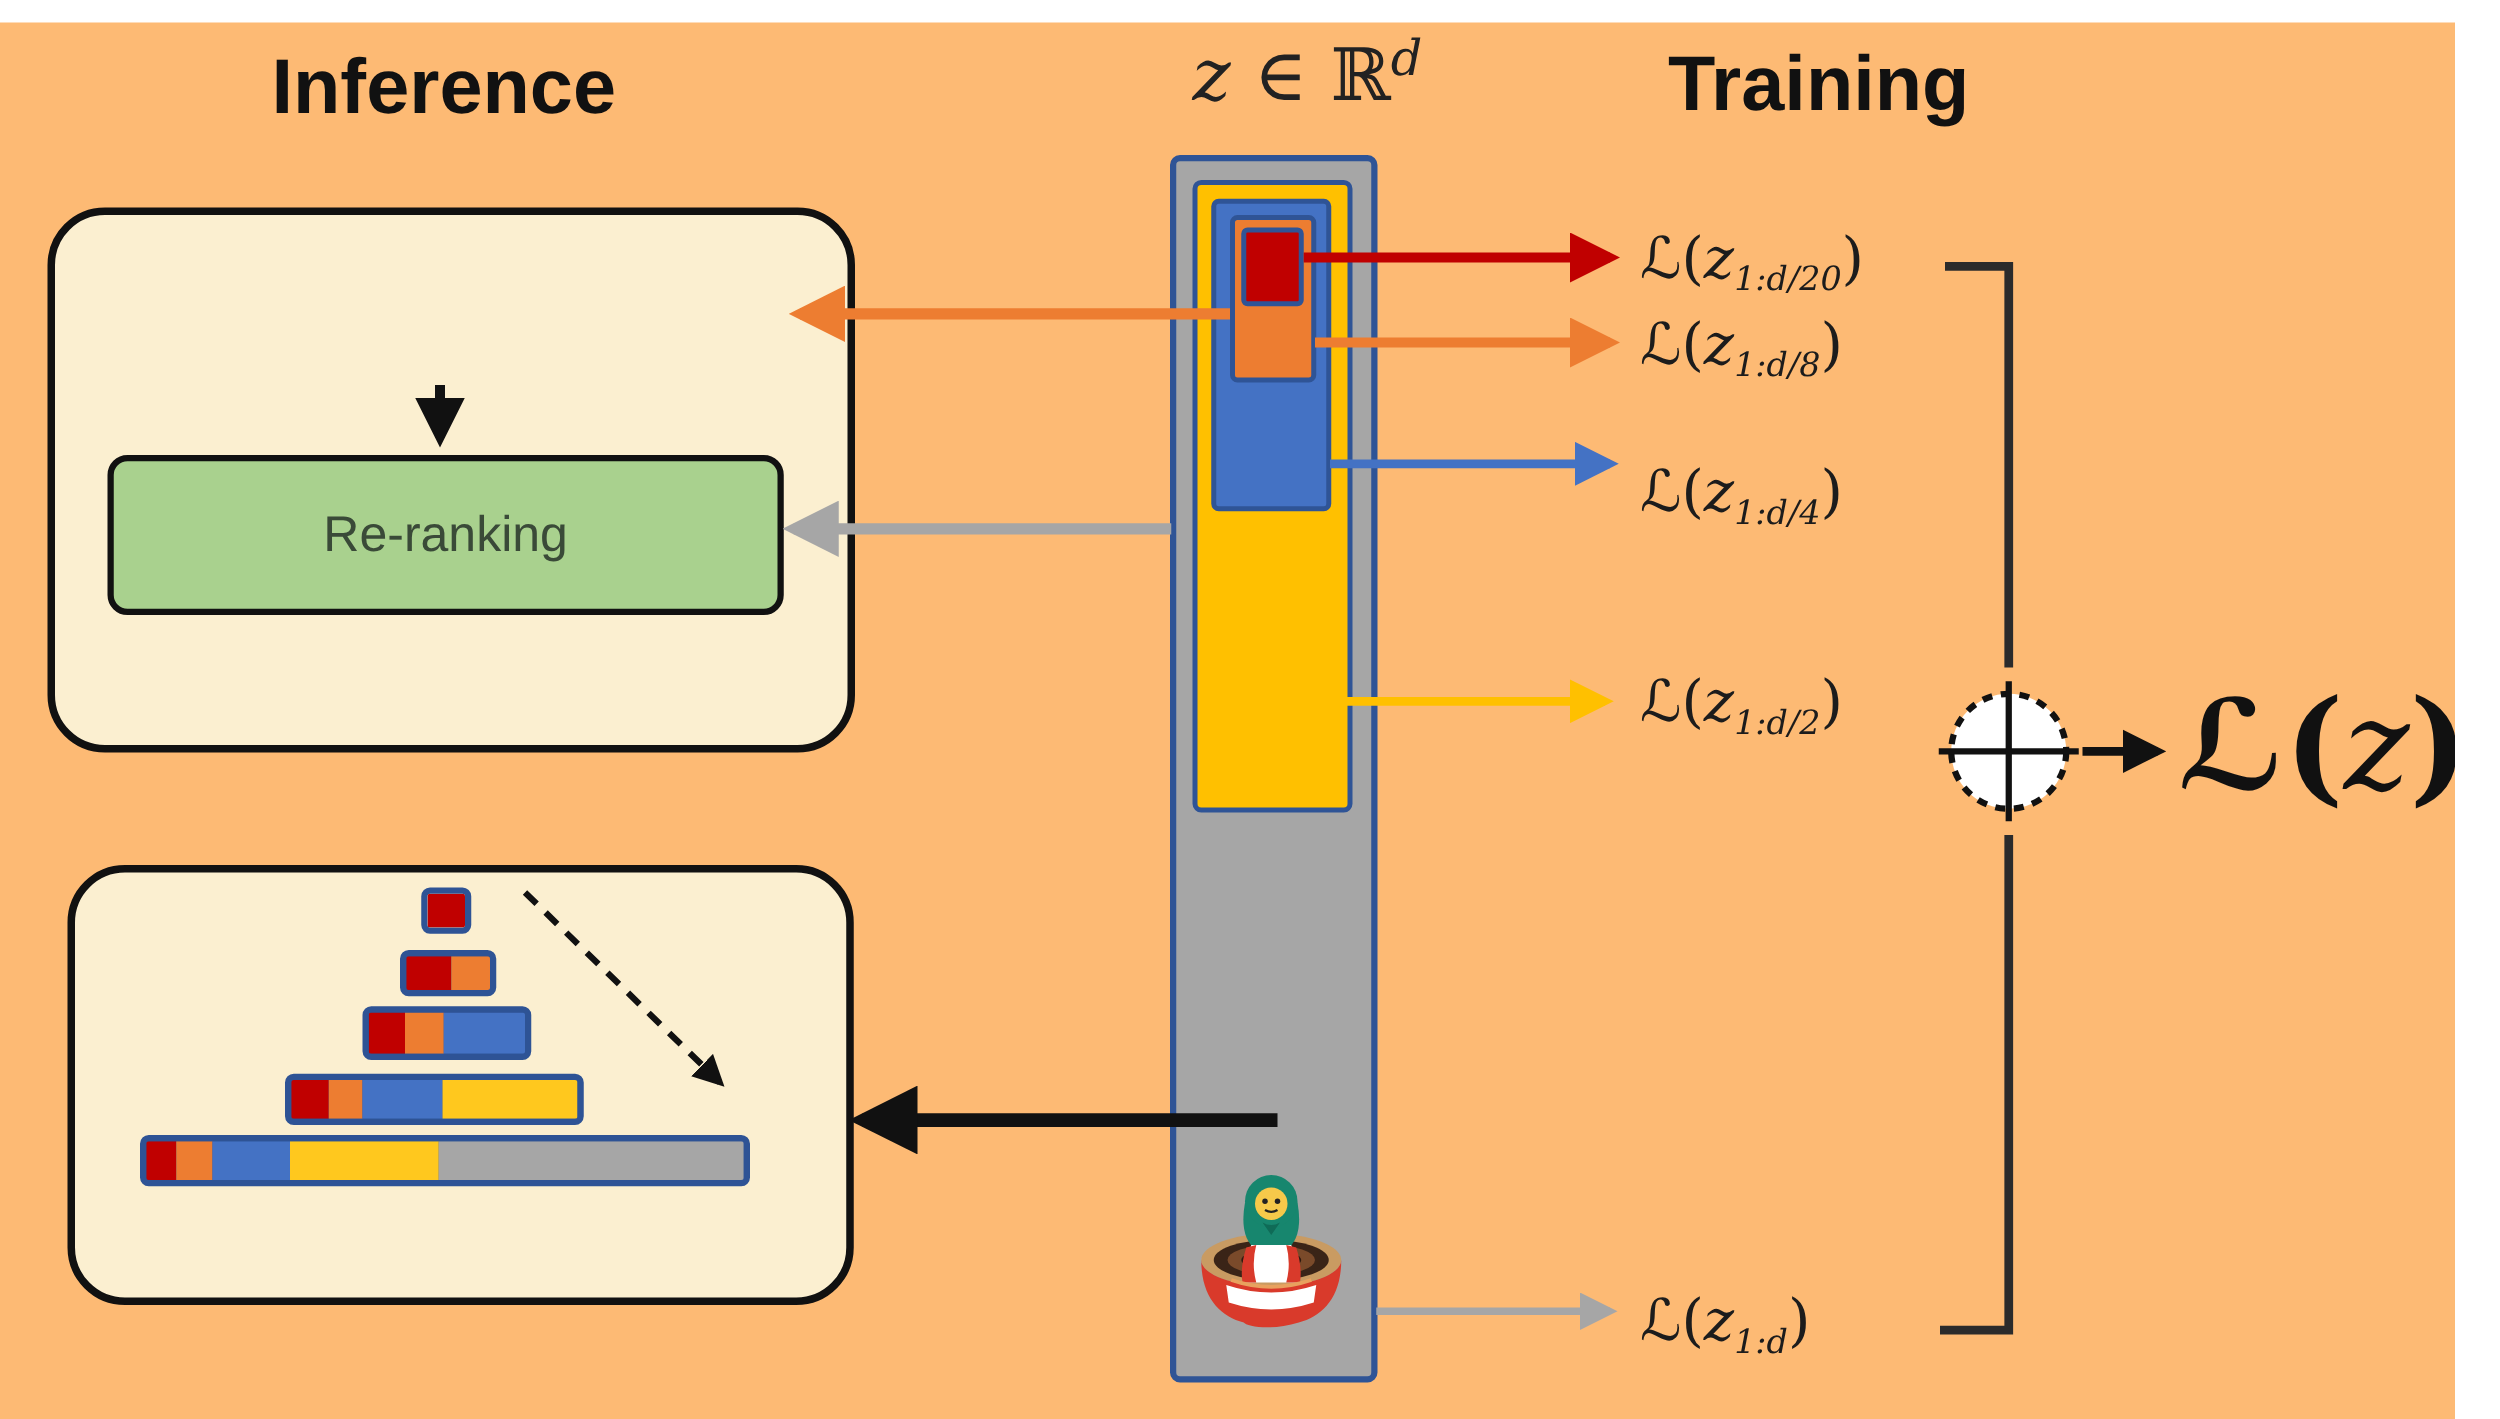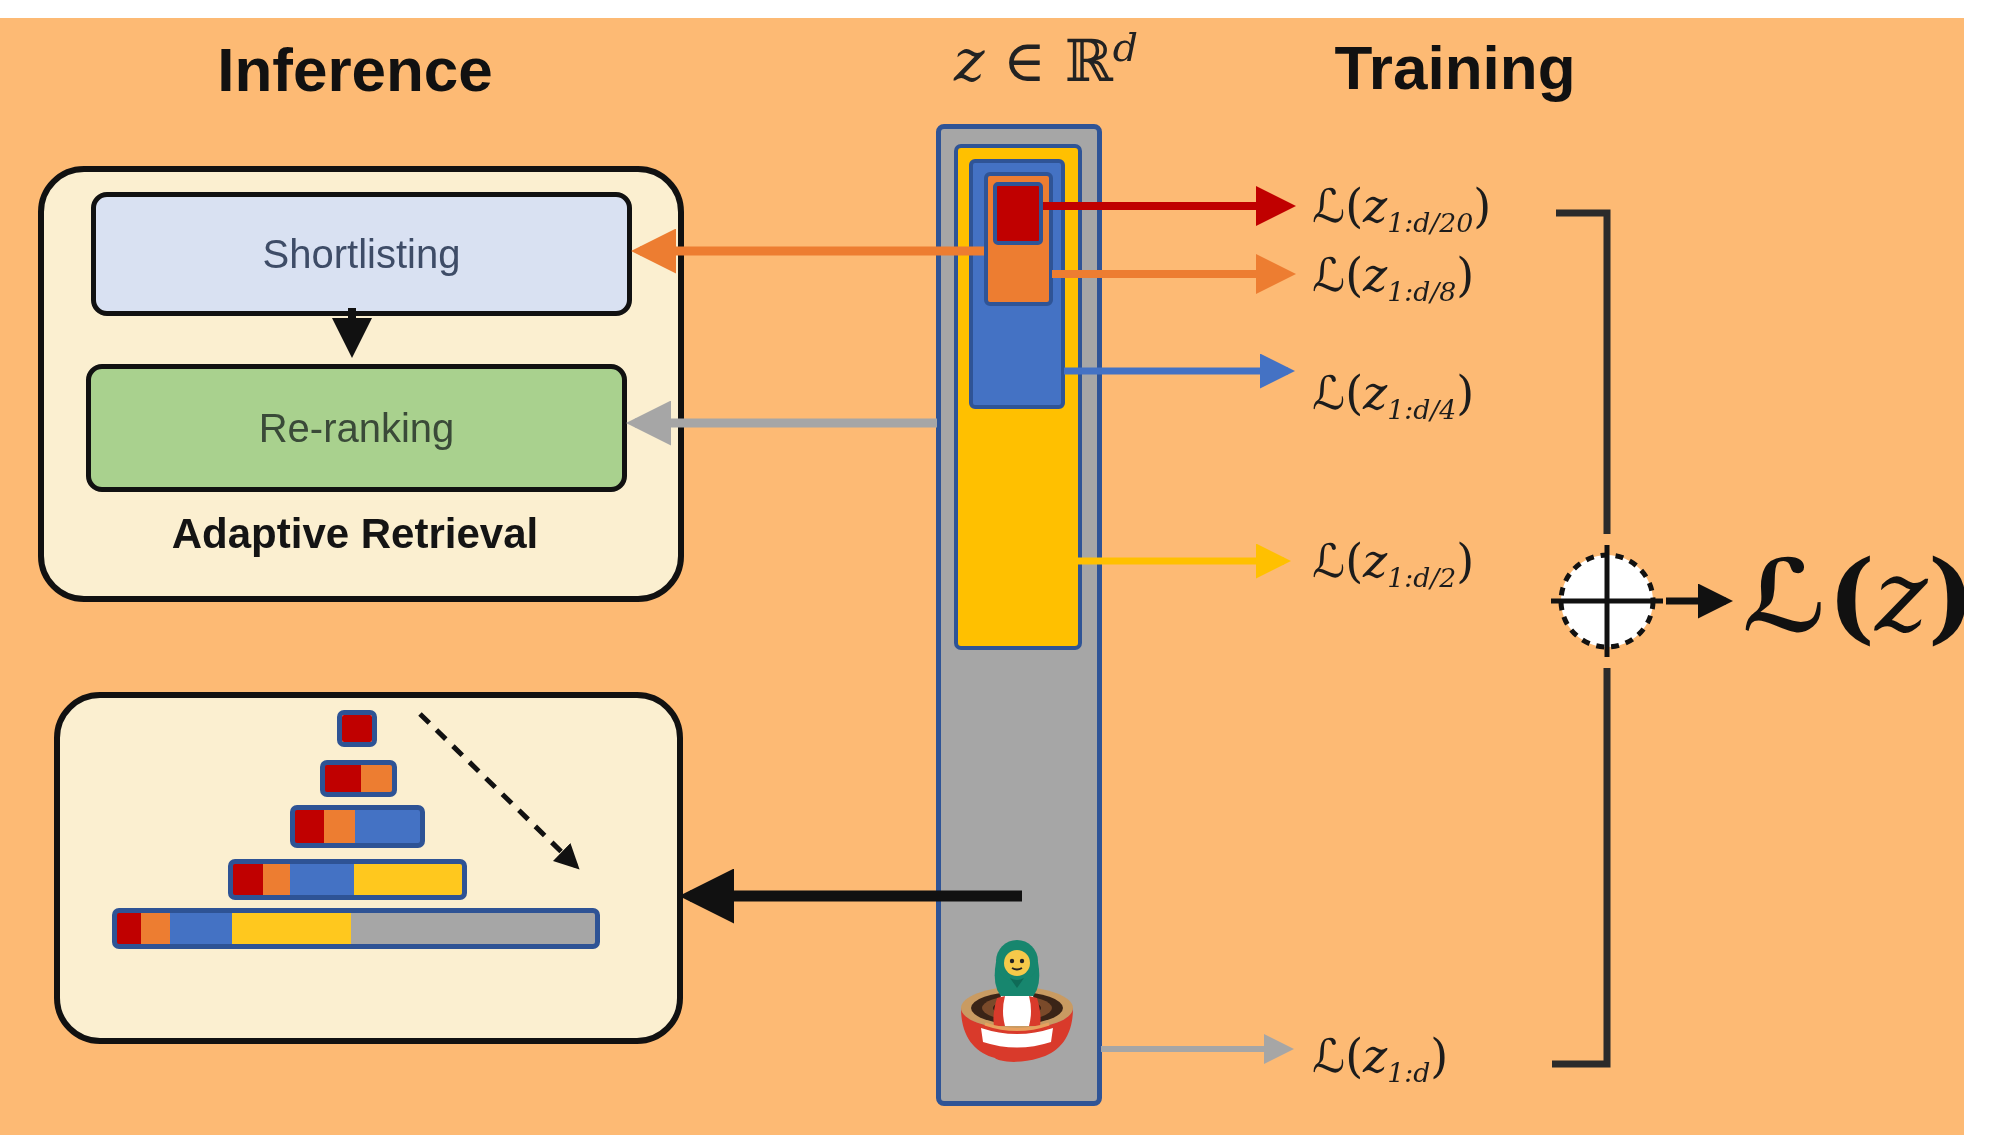--- a/index.html
+++ b/index.html
@@ -46,27 +46,23 @@
 </head>
 <body>
 
 <div class="stage">
 
   <div class="abs heading" style="left:38px;top:16px;width:634px;">Inference</div>
   <div class="abs heading" style="left:1155px;top:14px;width:600px;">Training</div>
   <div class="abs math embed-label" style="left:896px;top:6px;width:300px;"><span class="var">z</span><span> ∈ ℝ</span><sup>d</sup></div>
 
   <div class="abs panel" style="left:38px;top:148px;width:634px;height:424px;"></div>
-  <div class="abs stepbox shortlist" style="left:91px;top:174px;width:531px;height:114px;">
-      <span>Shortlisting</span>
-    </div>
   <div class="abs stepbox rerank" style="left:86px;top:346px;width:531px;height:118px;">
       <span>Re-ranking</span>
     </div>
-  <div class="abs panel-label" style="left:38px;top:492px;width:634px;font-size:42px;">Adaptive Retrieval</div>
 
   <div class="abs panel" style="left:54px;top:674px;width:617px;height:340px;"></div>
   <div class="pyr-row pyr-r1">
       <div class="seg" style="flex-basis: 100%; background: rgb(192, 0, 0);"></div>
     </div>
   <div class="pyr-row pyr-r2">
       <div class="seg" style="flex-basis: 53%; background: rgb(192, 0, 0);"></div>
       <div class="seg" style="flex-basis: 47%; background: rgb(237, 125, 49);"></div>
     </div>
   <div class="pyr-row pyr-r3">

